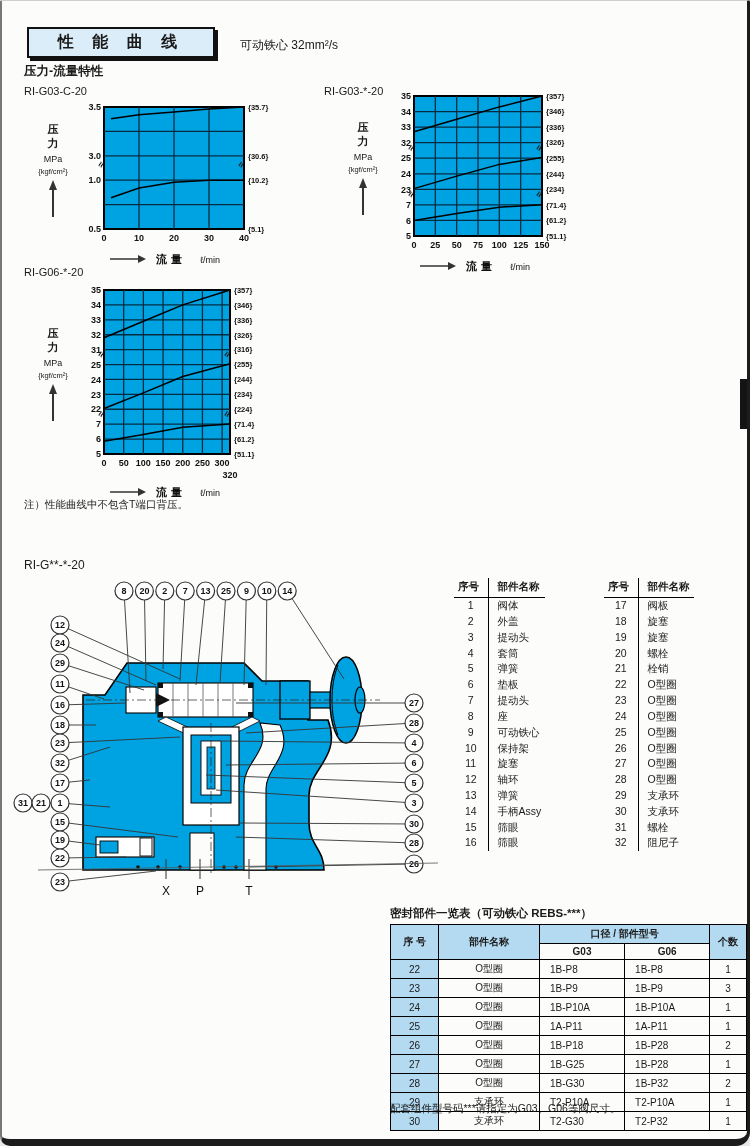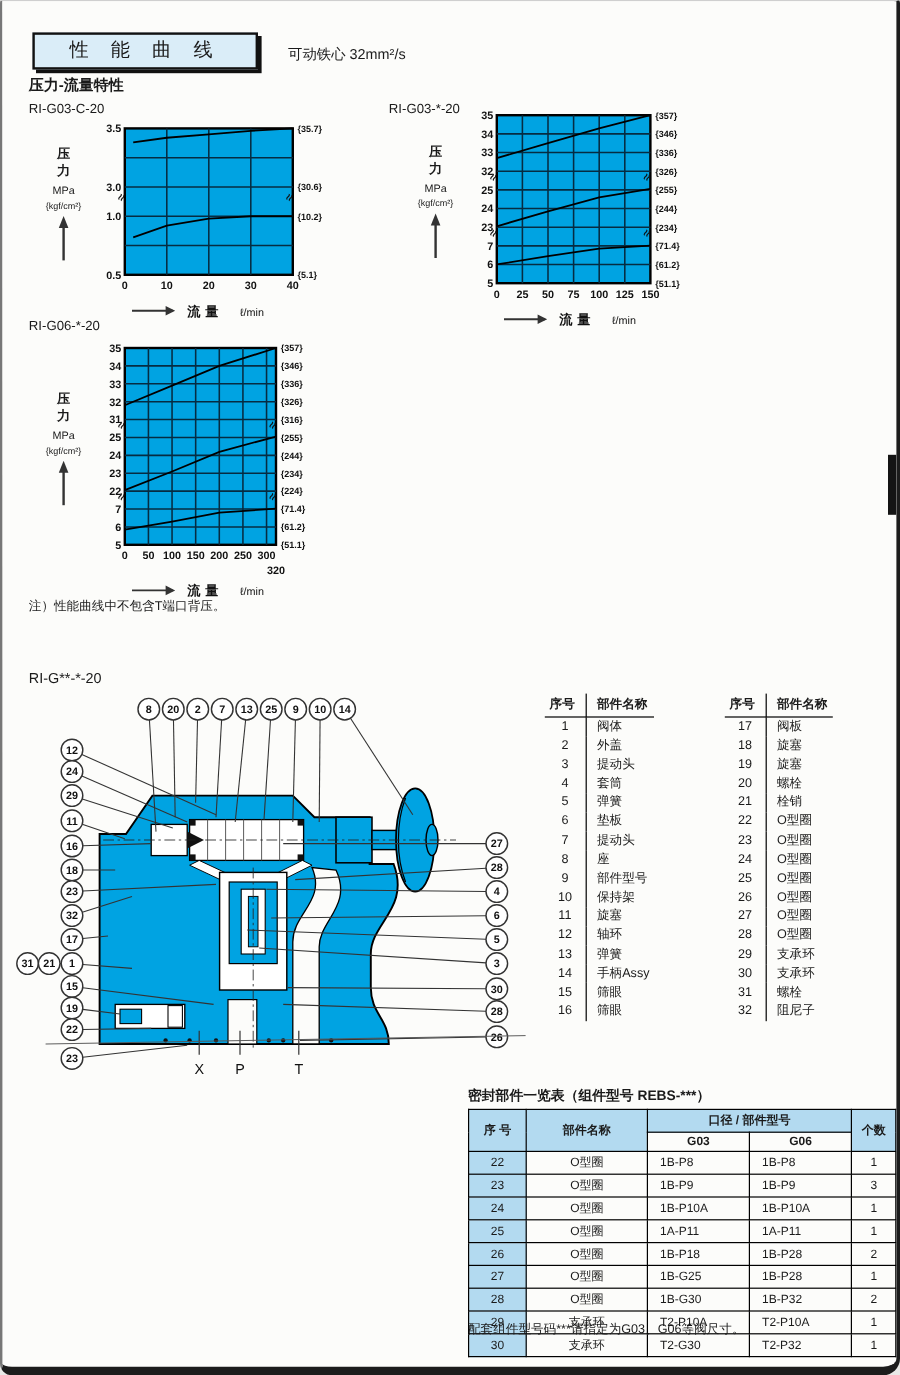--- a/index.html
+++ b/index.html
@@ -4,21 +4,21 @@
 <style>
 *{margin:0;padding:0;box-sizing:border-box}
 html,body{background:#e9e9e7;font-family:"Liberation Sans","DejaVu Sans",sans-serif;color:#1a1a1a}
 .page{position:relative;width:750px;height:1146px;margin:0 auto;background:#fcfcfa;
   border-left:2px solid #777;border-right:3px solid #1c1c1c;border-bottom:7px solid #1c1c1c;border-top:1px solid #cfcfcf;
   border-radius:2px 2px 14px 10px;overflow:hidden}
 .abs{position:absolute}
 .edge-tab{position:absolute;right:0;top:378px;width:7px;height:50px;background:#141414}
 .hdr-box{position:absolute;left:25px;width:188px;height:31px;background:#daedf8;border:2px solid #111;
   box-shadow:3px 3px 0 #111;display:flex;align-items:center;justify-content:center;
-  font-size:16px;font-weight:normal;letter-spacing:7px;white-space:nowrap}
+  font-size:16px;font-weight:bold;letter-spacing:7px;white-space:nowrap}
 .viscosity{font-size:12px}
 .sub{font-size:12.5px;font-weight:bold}
 .chart-name{font-size:11px}
 .note{font-size:10.5px}
 .model{font-size:12px}
 .chart-block{display:flex;align-items:flex-start}
 .ycol{display:flex;flex-direction:column;align-items:center;justify-content:center;width:50px}
 .ycol .cn{font-size:11px;font-weight:bold;line-height:1.25;text-align:center;white-space:pre-line}
 .ycol .u1{font-size:9px;margin-top:4px}
 .ycol .u2{font-size:7.5px;margin-top:3px;white-space:nowrap}
@@ -513,21 +513,21 @@
         <tr>
           <td class="c0">7</td>
           <td class="c1">提动头</td>
         </tr>
         <tr>
           <td class="c0">8</td>
           <td class="c1">座</td>
         </tr>
         <tr>
           <td class="c0">9</td>
-          <td class="c1">部件型号</td>
+          <td class="c1">可动铁心</td>
         </tr>
         <tr>
           <td class="c0">10</td>
           <td class="c1">保持架</td>
         </tr>
         <tr>
           <td class="c0">11</td>
           <td class="c1">旋塞</td>
         </tr>
         <tr>
@@ -621,21 +621,21 @@
           <td class="c0">31</td>
           <td class="c1">螺栓</td>
         </tr>
         <tr>
           <td class="c0">32</td>
           <td class="c1">阻尼子</td>
         </tr>
       </tbody>
   </table>
 
-  <div class="abs seal-title" style="left:388px;top:905px">密封部件一览表（组件型号 REBS-***）</div>
+  <div class="abs seal-title" style="left:388px;top:905px">密封部件一览表（可动铁心 REBS-***）</div>
 
   <table class="seal abs" style="left:388px;top:923px">
     <thead>
       <tr>
         <th rowspan="2" class="blue">序 号</th>
         <th rowspan="2" class="blue">部件名称</th>
         <th colspan="2" class="blue">口径 / 部件型号</th>
         <th rowspan="2" class="blue">个数</th>
       </tr>
       <tr>

